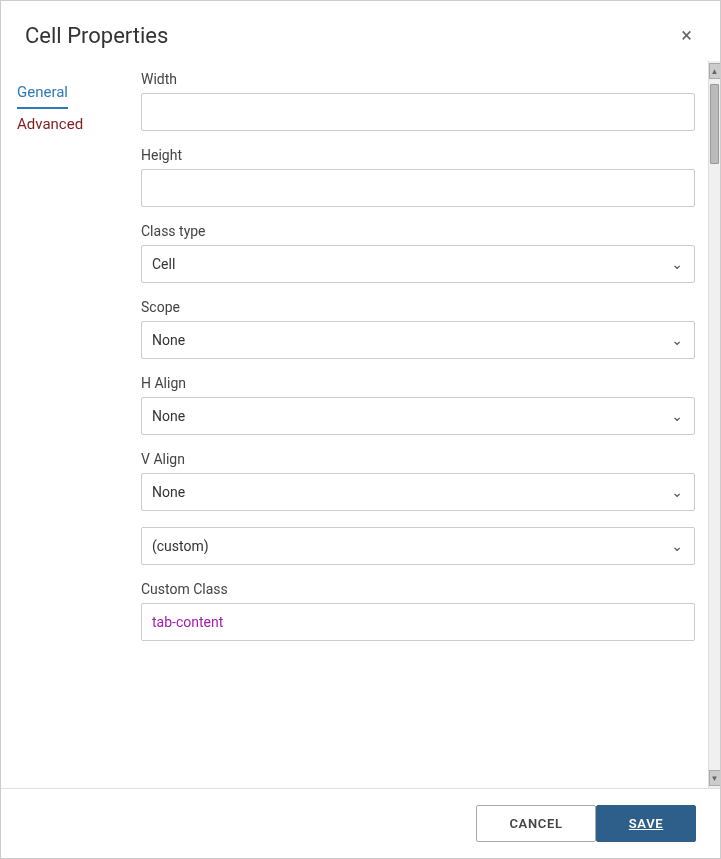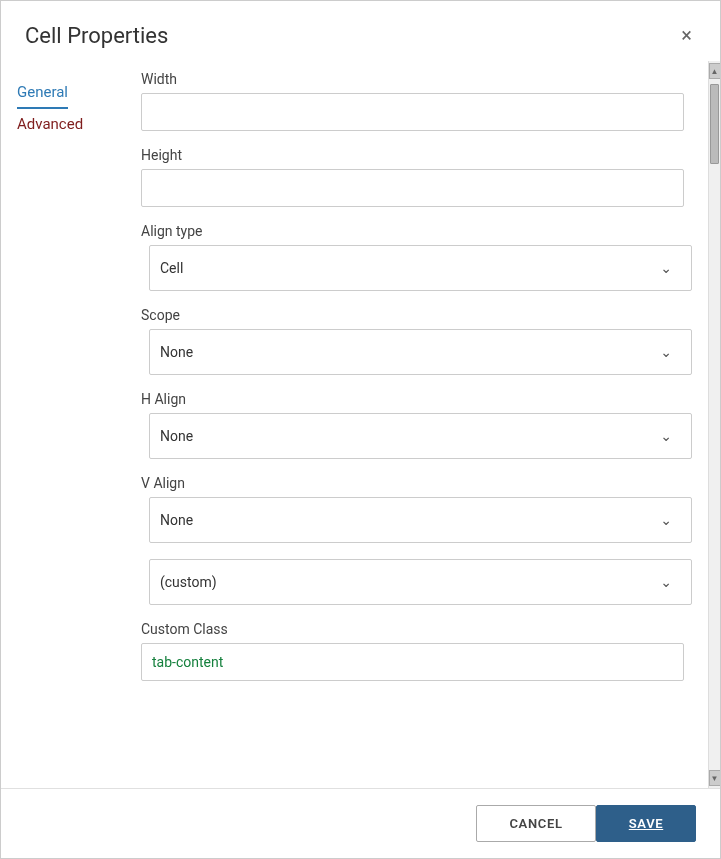--- a/index.html
+++ b/index.html
@@ -75,21 +75,21 @@
     }
 
     .sidebar-item.active {
       color: #2e7ab5;
       border-bottom: 2px solid #2e7ab5;
       display: inline-block;
     }
 
     .main-content {
       flex: 1;
-      padding: 10px 24px 10px 10px;
+      padding: 10px 13px 10px 10px;
       overflow-y: auto;
     }
 
     .scrollbar-track {
       width: 12px;
       background: #f0f0f0;
       border-left: 1px solid #ddd;
       display: flex;
       flex-direction: column;
       align-items: center;
@@ -137,40 +137,39 @@
       display: block;
     }
 
     .form-input {
       width: 100%;
       height: 38px;
       border: 1px solid #cccccc;
       border-radius: 2px;
       padding: 6px 10px;
       font-size: 14px;
-      color: #15803d;
+      color: #a21caf;
       background: #ffffff;
       outline: none;
     }
 
     .form-select {
       width: 100%;
-      height: 46px;
+      height: 38px;
       border: 1px solid #cccccc;
       border-radius: 2px;
       padding: 6px 10px;
       font-size: 14px;
       color: #333333;
       background: #ffffff;
       outline: none;
       appearance: none;
       -webkit-appearance: none;
       cursor: pointer;
       background-image: none;
-      margin-left: 8px;
     }
 
     .select-wrapper {
       position: relative;
       width: 100%;
     }
 
     .select-arrow {
       position: absolute;
       right: 12px;
@@ -253,21 +252,21 @@
           <label class="form-label">Width</label>
           <input class="form-input" type="text" value="" style="">
         </div>
 
         <div class="form-group">
           <label class="form-label">Height</label>
           <input class="form-input" type="text" value="" style="">
         </div>
 
         <div class="form-group">
-          <label class="form-label">Align type</label>
+          <label class="form-label">Class type</label>
           <div class="select-wrapper">
             <select class="form-select">
               <option>Cell</option>
               <option>Header</option>
             </select>
             <span class="select-arrow">⌄</span>
           </div>
         </div>
 
         <div class="form-group">

